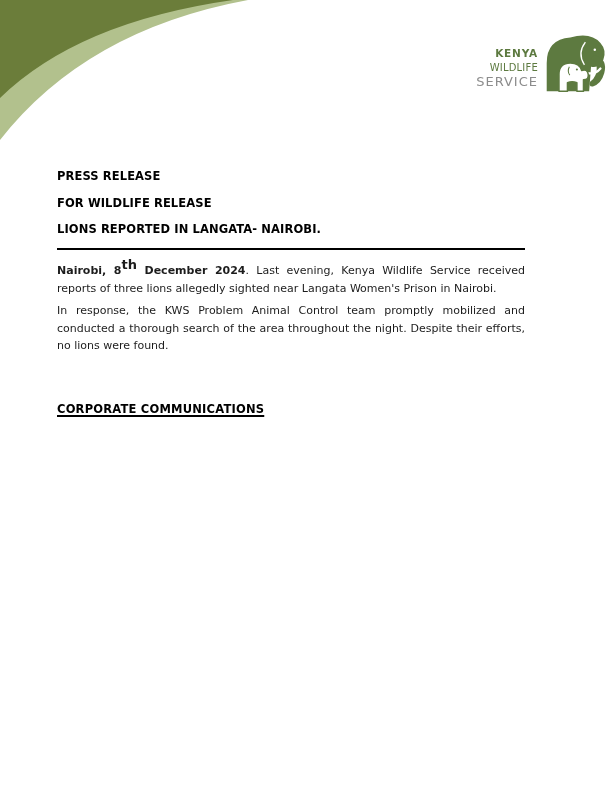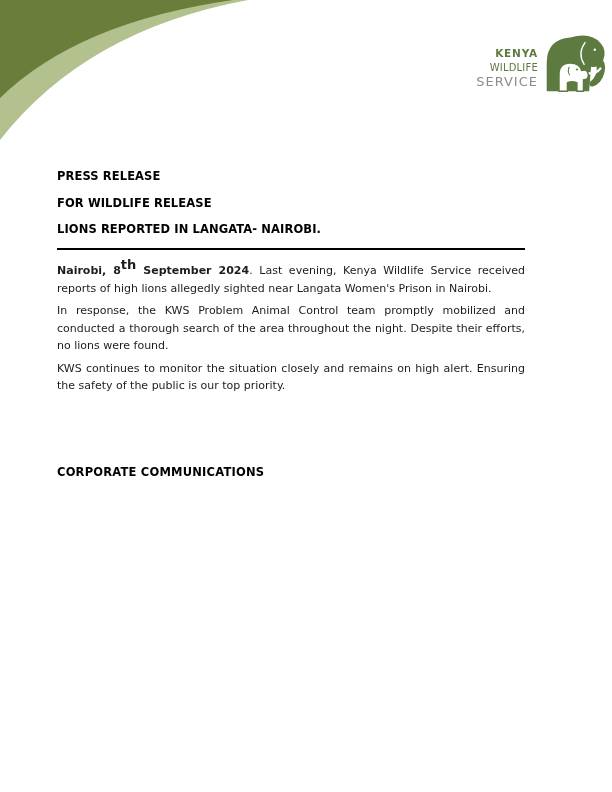--- a/index.html
+++ b/index.html
@@ -62,25 +62,26 @@
   }
   .para {
     font-size: 11px;
     line-height: 17.5px;
     text-align: justify;
     margin: 0 0 5px 0;
   }
   .para .lead { font-weight: bold; }
   .para sup { font-size: 13px; font-weight: bold; line-height: 0; }
   .signature {
-    margin-top: 70px;
+    margin-top: 47px;
     font-size: 11.5px;
     font-weight: bold;
     color: #000;
     letter-spacing: 0.2px;
+    text-decoration: underline;
     text-decoration-thickness: 2px;
     text-underline-offset: 2px;
   }
 </style>
 </head>
 <body>
 
 <div class="page">
 
   <svg class="corner-art" viewBox="0 0 262 150" aria-hidden="true">
@@ -110,21 +111,20 @@
       <path d="M29,40 Q26.5,45 29.5,49" fill="none" stroke-width="1.1" stroke="#5d7a40"></path>
       <circle cx="37" cy="43" r="1.1" fill="#5d7a40"></circle>
     </svg>
   </div>
 
   <div class="content">
     <p class="h-line">PRESS RELEASE</p>
     <p class="h-line">FOR WILDLIFE RELEASE</p>
     <p class="h-title">LIONS REPORTED IN LANGATA- NAIROBI.</p>
 
-    <p class="para"><span class="lead"><span>Nairobi, 8</span><sup>th</sup><span> September 2024</span></span><span>. Last evening, Kenya Wildlife Service received reports of high lions allegedly sighted near Langata Women's Prison in Nairobi.</span></p>
+    <p class="para"><span class="lead"><span>Nairobi, 8</span><sup>th</sup><span> December 2024</span></span><span>. Last evening, Kenya Wildlife Service received reports of three lions allegedly sighted near Langata Women's Prison in Nairobi.</span></p>
 
     <p class="para">In response, the KWS Problem Animal Control team promptly mobilized and conducted a thorough search of the area throughout the night. Despite their efforts, no lions were found.</p>
-    <p class="para">KWS continues to monitor the situation closely and remains on high alert. Ensuring the safety of the public is our top priority.</p>
 
     <p class="signature">CORPORATE COMMUNICATIONS</p>
   </div>
 
 </div>
 
 </body></html>

